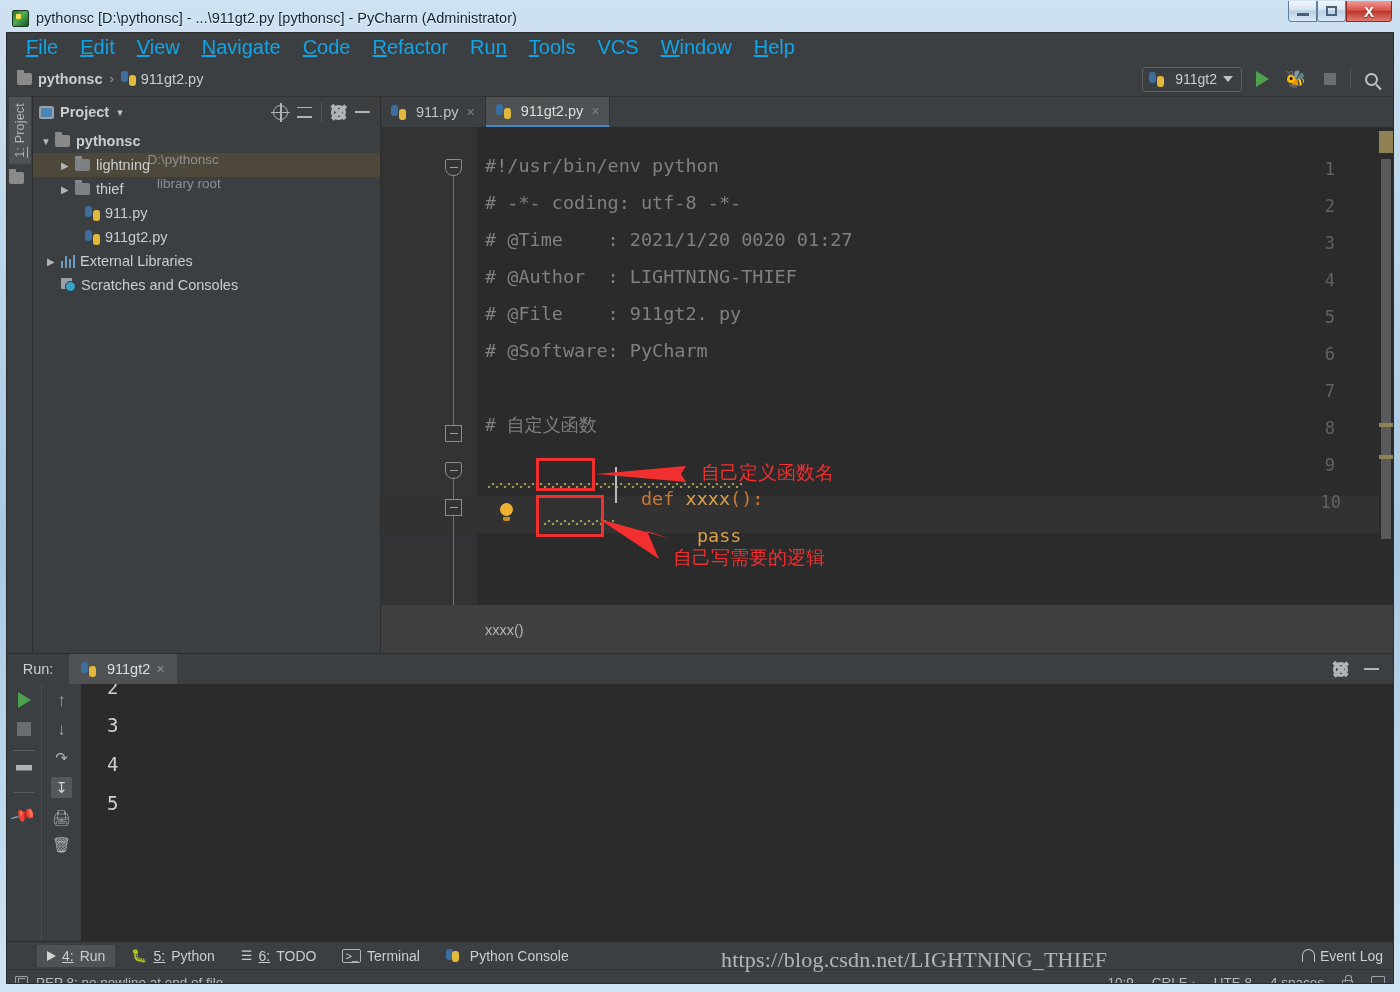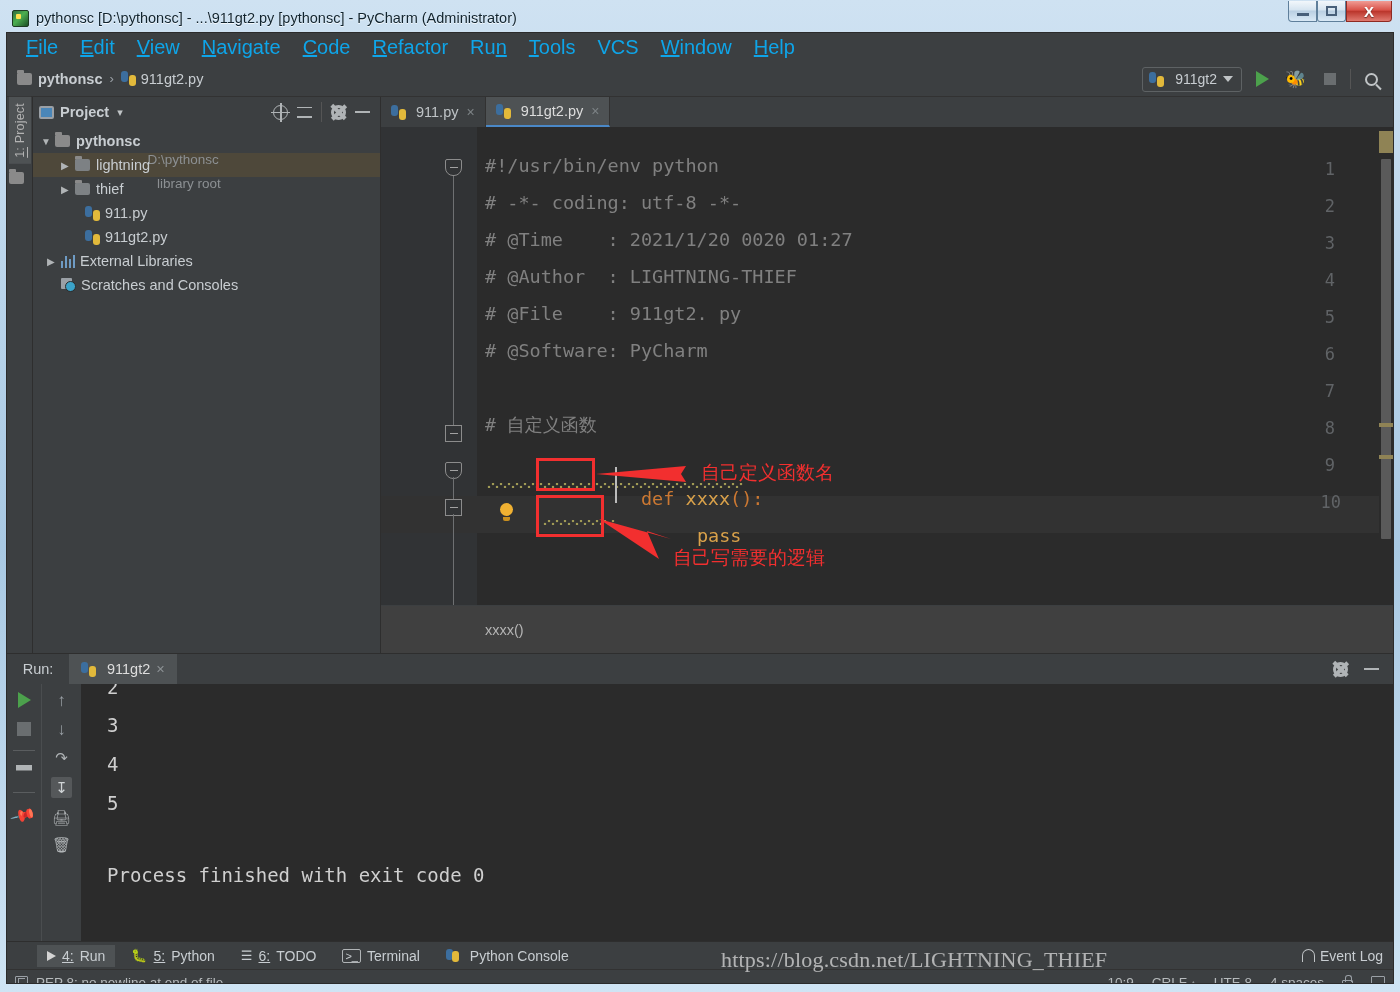--- a/index.html
+++ b/index.html
@@ -533,21 +533,20 @@
           <span style="color:#d0d4d6;font-size:15px;line-height:1;background:#55585a;padding:3px 4px;border-radius:2px;">↧</span>
           <span style="color:#b0b4b6;font-size:15px;line-height:1;">🖨</span>
           <span style="color:#b0b4b6;font-size:15px;line-height:1;">🗑</span>
         </div>
 
         <div class="console">
           <div class="cout" style="top:-8px;">2</div>
           <div class="cout" style="top:30px;">3</div>
           <div class="cout" style="top:69px;">4</div>
           <div class="cout" style="top:108px;">5</div>
-          <div class="cout" style="top:180px;">Process finished with exit code 0</div>
         </div>
       </div>
     </div>
 
     <div class="bottombar">
       <div class="bt active">
         <span class="play-green" style="border-left-color:#d4d4d4;border-left-width:9px;border-top-width:5px;border-bottom-width:5px;"></span>
         <u>4:</u>
           <span> Run</span>
       </div>

